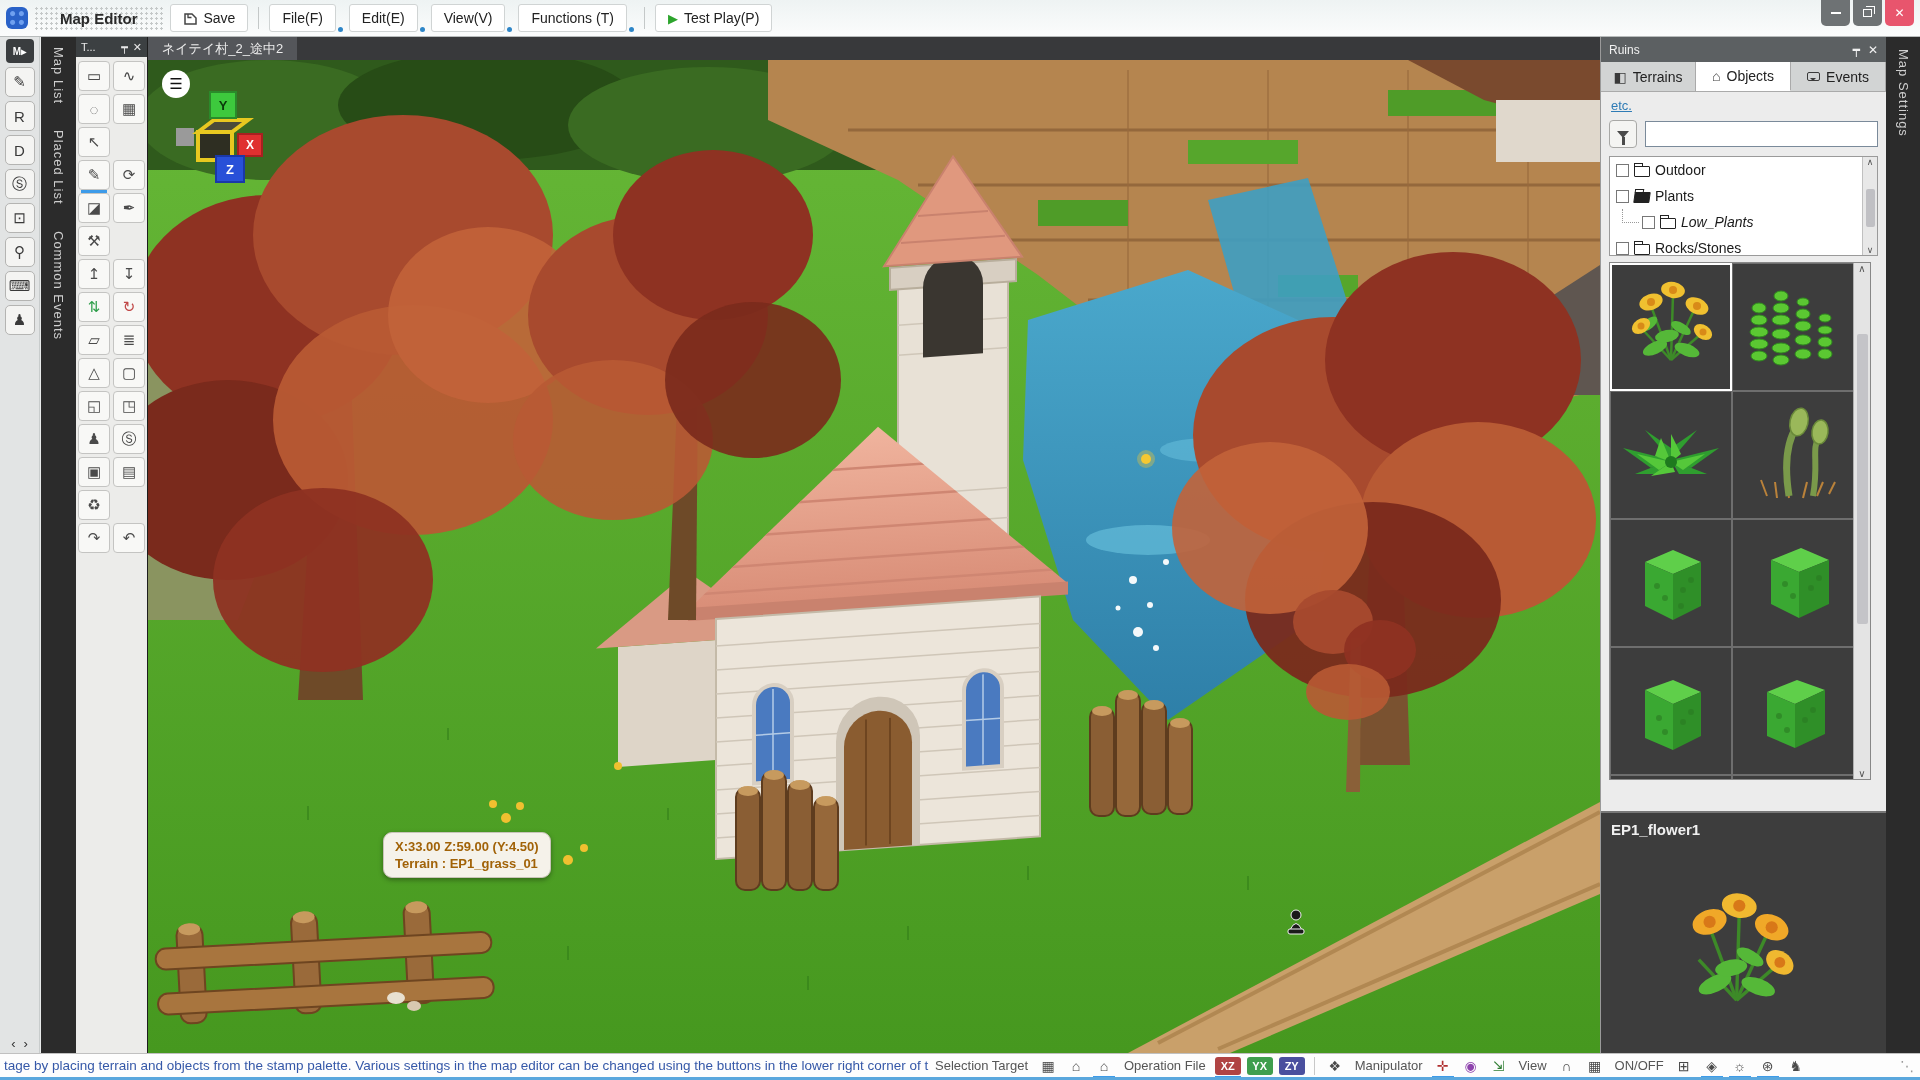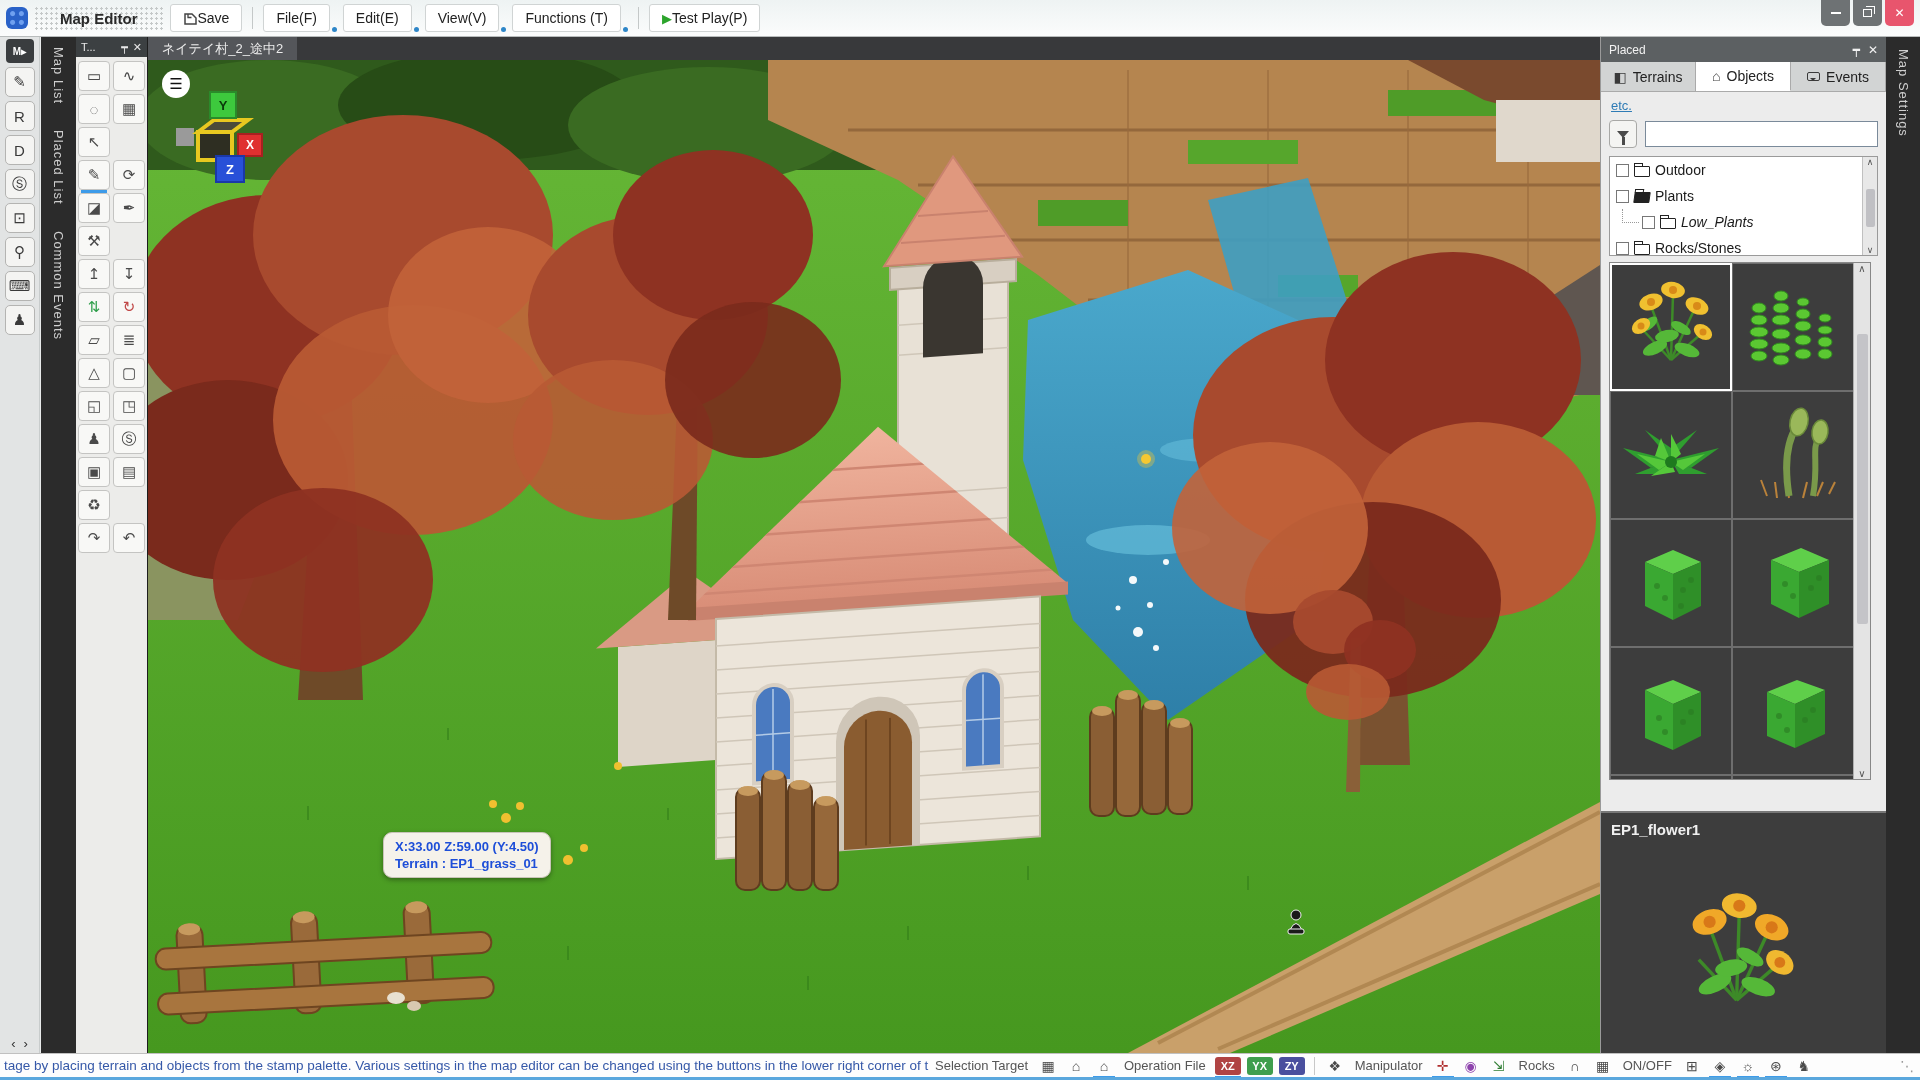--- a/index.html
+++ b/index.html
@@ -9,21 +9,21 @@
   #menubar { position:absolute; left:0; top:0; width:1920px; height:37px;
     background:linear-gradient(#eef3f3,#fbfcfc); border-bottom:1px solid #b8bcbc;
     display:flex; align-items:center; gap:6px; padding:0 6px; }
   .app-icon { width:22px; height:22px; border-radius:6px; background:#2a62c8;
     background-image:radial-gradient(circle at 30% 30%, #6fa0ef 2px, transparent 3px),
                      radial-gradient(circle at 70% 30%, #6fa0ef 2px, transparent 3px),
                      radial-gradient(circle at 30% 70%, #6fa0ef 2px, transparent 3px),
                      radial-gradient(circle at 70% 70%, #6fa0ef 2px, transparent 3px); }
   .app-title { font-size:15px; font-weight:bold; color:#2a2a2a; padding:4px 26px;
     background-image:radial-gradient(#c4c8c8 1px, transparent 1.2px); background-size:5px 5px; }
-  .menu-btn { display:flex; align-items:center; padding:5px 12px; font-size:14px;
+  .menu-btn { display:flex; align-items:center; gap:6px; padding:5px 12px; font-size:14px;
     color:#222; background:#fff; border:1px solid #d0d4d4; border-radius:3px; cursor:default; }
   .menu-sep { width:1px; height:22px; background:#c4c8c8; margin:0 4px; }
   .menu-dot { width:5px; height:5px; border-radius:50%; background:#2e86c8; align-self:flex-end; margin:0 0 4px -4px; }
   .play-tri { color:#2ca42c; font-size:13px; }
   .win-controls { margin-left:auto; display:flex; gap:3px; align-items:flex-start; height:100%; }
   .win-btn { width:29px; height:26px; border-radius:0 0 5px 5px; background:#6e7274; color:#fff;
     display:flex; align-items:center; justify-content:center; font-size:12px; }
   .win-btn.close { background:#e8556d; }
   .min-glyph { width:10px; height:2px; background:#fff; }
   .restore-glyph { width:9px; height:8px; border:1.5px solid #fff; position:relative; }
@@ -58,21 +58,21 @@
   
   #viewport { position:absolute; left:148px; top:37px; width:1452px; height:1016px; background:#222; }
   #vp-tabbar { height:41px; background:#38393b; display:flex; }
   #vp-tab { background:#54565a; color:#ececec; font-size:13px; padding:3px 14px 0; }
   #scene { position:absolute; left:0; top:23px; width:1452px; height:993px; overflow:hidden; }
   #hamburger { position:absolute; left:14px; top:10px; width:28px; height:28px; border-radius:50%; background:#fff;
     color:#111; font-size:15px; display:flex; align-items:center; justify-content:center; z-index:6; }
   #gizmo { position:absolute; left:26px; top:30px; z-index:5; }
   #tooltip { position:absolute; left:235px; top:772px; z-index:7; background:#f5f2ea; border:1px solid #c8c4b8;
     border-radius:9px; padding:5px 11px; box-shadow:0 2px 5px rgba(0,0,0,.35); }
-  #tooltip div { font-size:13px; font-weight:bold; color:#1d4ed8; line-height:17px; white-space:nowrap; }
+  #tooltip div { font-size:13px; font-weight:bold; color:#a16207; line-height:17px; white-space:nowrap; }
   #cursor { position:absolute; left:1138px; top:848px; z-index:8; }
 
   
   #stamps { position:absolute; left:1600px; top:37px; width:286px; height:1016px; background:#ececec; border-left:1px solid #9a9a9a; }
   #stamps-header { height:25px; background:#5c6062; color:#f2f2f2; font-size:14px; font-weight:bold;
     display:flex; align-items:center; padding:0 8px; gap:8px; }
   #stamps-header .s-title { flex:1; }
   #stamps-header span { font-weight:normal; font-size:12px; }
   #stamp-tabs { display:flex; height:30px; border-bottom:1px solid #aaa; background:#dcdede; }
   .stamp-tab { flex:1; display:flex; align-items:center; justify-content:center; gap:6px; font-size:14px;
@@ -503,21 +503,21 @@
     <svg id="cursor" width="24" height="30" viewBox="0 0 24 30">
       <circle cx="10" cy="7" r="5" fill="#1a1a1a" stroke="#f0f0f0" stroke-width="1"></circle>
       <path d="M4,22 Q10,9 16,22 Z" fill="#1a1a1a" stroke="#f0f0f0" stroke-width="1"></path>
       <rect x="2" y="21" width="16" height="5" rx="2" fill="#1a1a1a" stroke="#f0f0f0" stroke-width="1"></rect>
     </svg>
   </div>
 </div>
 
 <div id="stamps">
   <div id="stamps-header">
-    <span class="s-title">Placed</span>
+    <span class="s-title">Ruins</span>
     <span>┯</span>
     <span>✕</span>
   </div>
   <div id="stamp-tabs">
     <div class="stamp-tab">
       <span class="tab-glyph">◧</span>
       <span>Terrains</span>
     </div>
     <div class="stamp-tab active">
       <span class="tab-glyph">⌂</span>
@@ -795,21 +795,21 @@
   <span class="sb-label">Operation File</span>
   <div class="axis-btn active" style="background:#b04343;">XZ</div>
   <div class="axis-btn" style="background:#3f9e4d;">YX</div>
   <div class="axis-btn" style="background:#4a4f9e;">ZY</div>
   <span class="sb-sep"></span>
   <div class="sb-icon">❖</div>
   <span class="sb-label">Manipulator</span>
   <div class="sb-icon active c-move">✛</div>
   <div class="sb-icon c-rot">◉</div>
   <div class="sb-icon c-scale">⇲</div>
-  <span class="sb-label">Rocks</span>
+  <span class="sb-label">View</span>
   <div class="sb-icon" style="font-weight:bold;">∩</div>
   <div class="sb-icon">▦</div>
   <span class="sb-label">ON/OFF</span>
   <div class="sb-icon">⊞</div>
   <div class="sb-icon active">◈</div>
   <div class="sb-icon active">☼</div>
   <div class="sb-icon active">⊛</div>
   <div class="sb-icon">♞</div>
   <span id="grip">⋱</span>
 </div>

